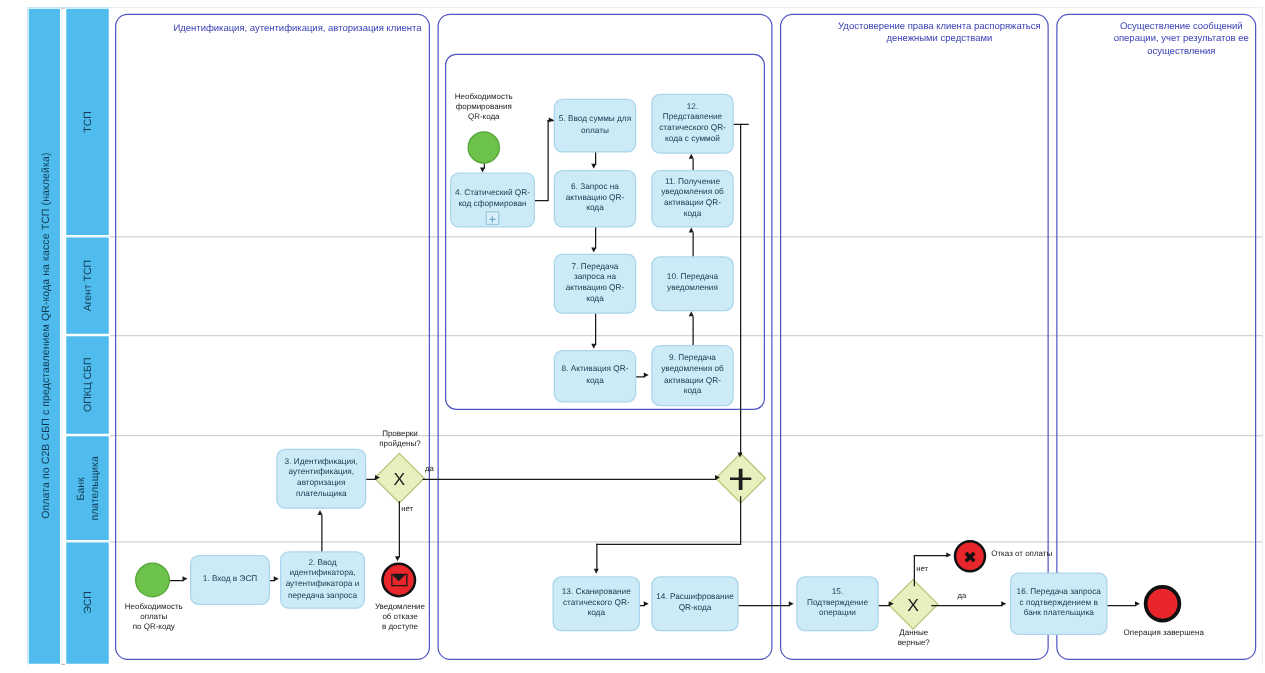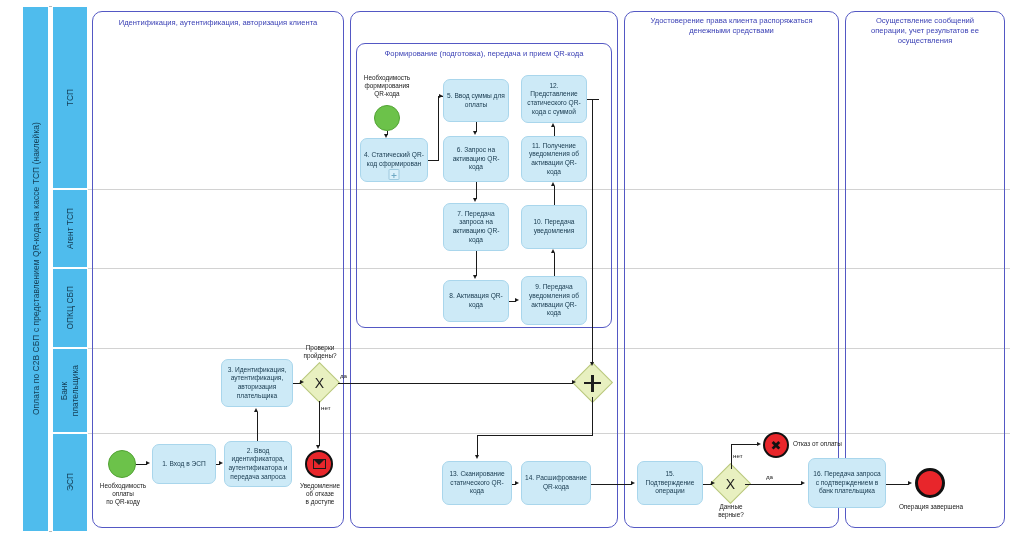--- a/index.html
+++ b/index.html
@@ -19,21 +19,21 @@
   .lane-col span{writing-mode:vertical-rl;transform:rotate(180deg);font-size:8.4px;color:#123a52;
     text-align:center;line-height:11px;}
 
   .lane-body{position:absolute;left:88px;width:922px;box-sizing:border-box;
     border-top:1px solid #d2d2d2;background:#fff;}
 
   
   .phase{position:absolute;border:1.6px solid #5458c4;border-radius:10px;box-sizing:border-box;
     background:transparent;pointer-events:none;}
   .phase-label{position:absolute;text-align:center;font-size:7.6px;color:#3b41b5;line-height:10px;
-    pointer-events:none;}
+    pointer-events:none;padding-left:20px;}
 
   .subphase{position:absolute;border:1.4px solid #5458c4;border-radius:9px;box-sizing:border-box;}
   .subphase-label{position:absolute;text-align:center;font-size:7.6px;color:#3b41b5;line-height:10px;}
 
   
   .task{position:absolute;background:#cdeaf7;border:1px solid #a9d6ec;border-radius:7px;
     box-sizing:border-box;display:flex;align-items:center;justify-content:center;
     font-size:6.6px;color:#16384d;text-align:center;line-height:8.6px;padding:2px 3px;}
   .task.sub::after{content:"";position:absolute;bottom:1px;left:50%;transform:translateX(-50%);
     width:9px;height:9px;border:1px solid #9ec9de;border-radius:1px;background:#d9f0fa;}
@@ -115,21 +115,20 @@
   <div class="phase" style="left:624px;top:11px;width:215px;height:517px;"></div>
   <div class="phase-label" style="left:626px;top:16px;width:211px;white-space:pre-line;">Удостоверение права клиента распоряжаться
 денежными средствами</div>
 
   <div class="phase" style="left:845px;top:11px;width:160px;height:517px;"></div>
   <div class="phase-label" style="left:847px;top:16px;width:156px;white-space:pre-line;">Осуществление сообщений
 операции, учет результатов ее
 осуществления</div>
 
   <div class="subphase" style="left:356px;top:43px;width:256px;height:285px;"></div>
-  <div class="subphase-label" style="left:358px;top:49px;width:252px;">Формирование (подготовка), передача и прием QR-кода</div>
 
   <div class="ev ev-start" style="left:374px;top:105px;width:26px;height:26px;"></div>
   <div class="ev-label" style="left:352px;top:74px;width:70px;white-space:pre-line;">Необходимость
 формирования
 QR-кода</div>
 
   <div class="task sub" style="left:360px;top:138px;width:68px;height:44px;">
     <span>4. Статический QR-код сформирован</span>
     <span class="plus-h"></span>
     <span class="plus-v"></span>

